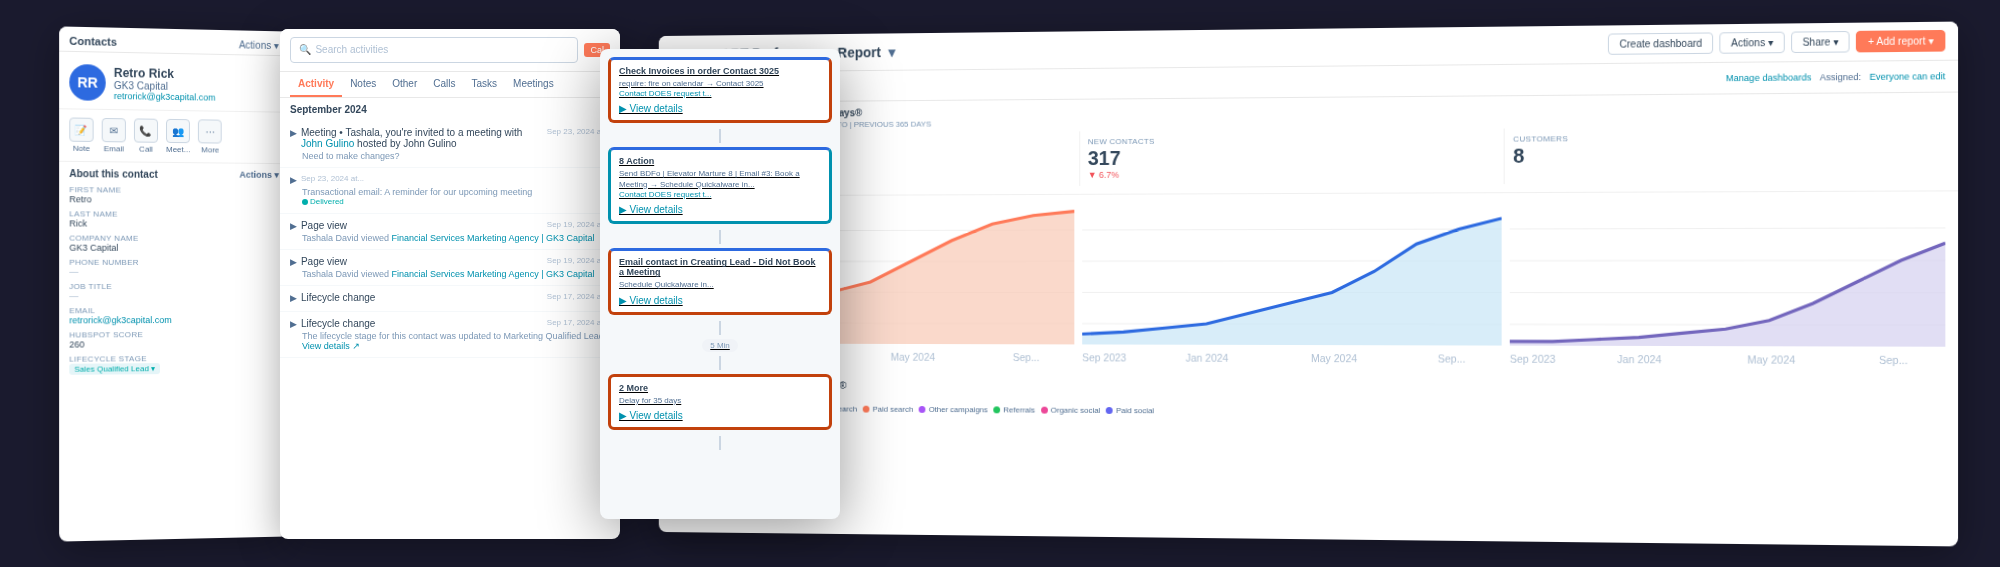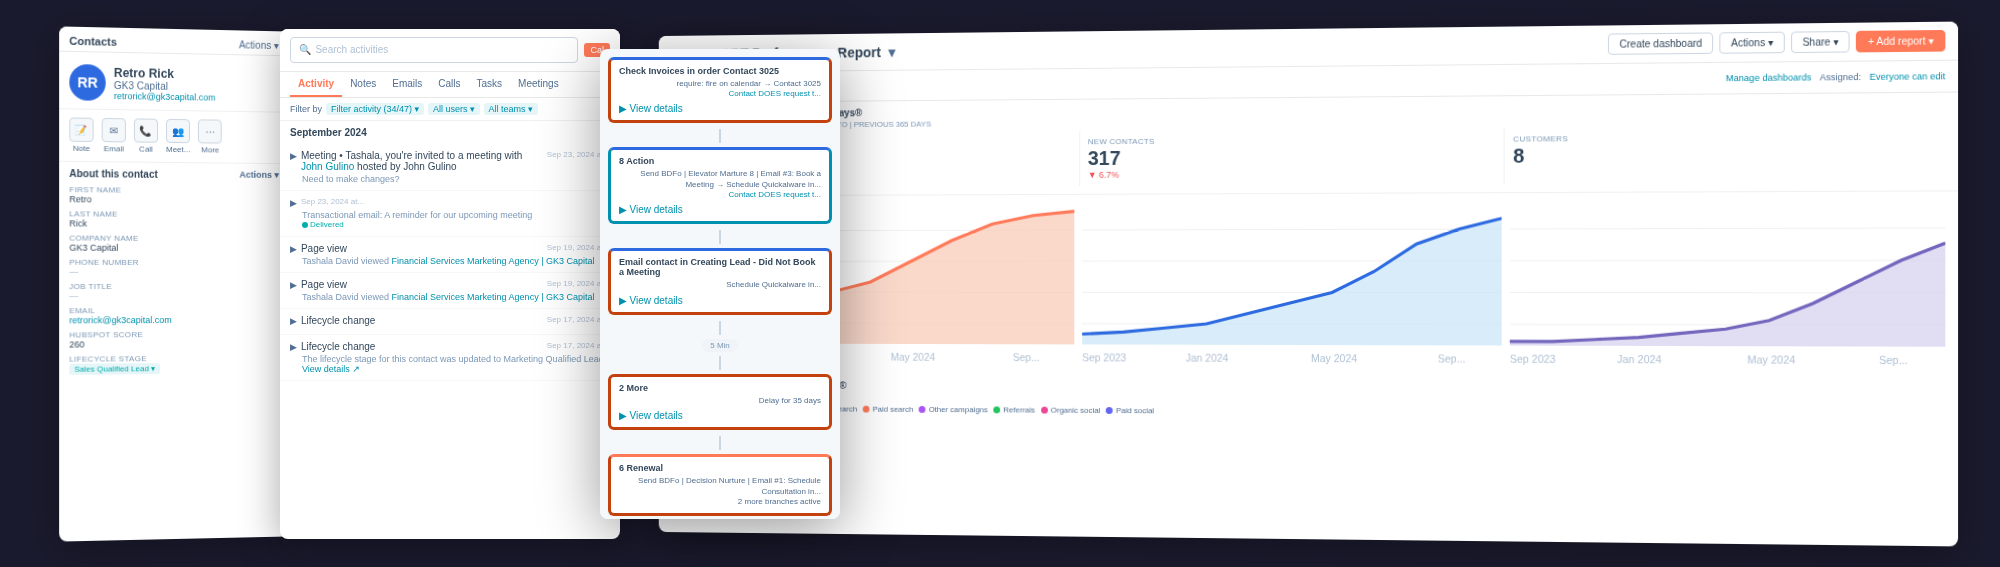--- a/index.html
+++ b/index.html
@@ -243,32 +243,32 @@
       background: #fff;
       padding: 8px 10px;
       border-bottom: 1px solid #e8e8e8;
       font-size: 10px;
       font-weight: 600;
       color: #33475b;
       display: flex;
       align-items: center;
       gap: 4px;
     }
-    .workflow-body { padding: 8px; position: relative; }
+    .workflow-body { padding: 8px; position: relative; text-decoration: underline; }
     .wf-node {
       background: #fff;
       border: 3px solid #c2410c;
       border-radius: 6px;
       padding: 6px 8px;
       margin-bottom: 6px;
       font-size: 8px;
       position: relative;
     }
     .wf-node-title { font-size: 9px; font-weight: 600; color: #33475b; margin-bottom: 3px; }
-    .wf-node-text { font-size: 8px; color: #506e91; line-height: 1.3; text-align: right; }
+    .wf-node-text { font-size: 8px; color: #506e91; line-height: 1.3; }
     .wf-node-actions { display: flex; gap: 6px; margin-top: 4px; color: #0091ae; font-size: 10px; }
     .wf-connector {
       width: 2px;
       height: 14px;
       background: #cbd6e2;
       margin: 0 auto 4px;
     }
     .wf-node.highlight { border-color: #0091ae; }
     .wf-node.blue-header { border-top: 3px solid #2d6ae0; }
     .wf-node.orange-header { border-top: 3px solid #ff7a59; }
@@ -501,30 +501,24 @@
     <div class="activity-topbar">
       <div class="search-box">
         <span>🔍</span>
         <span class="search-placeholder">Search activities</span>
       </div>
       <div class="cal-badge">Cal</div>
     </div>
     <div class="activity-tabs">
       <div class="activity-tab active">Activity</div>
       <div class="activity-tab">Notes</div>
-      <div class="activity-tab">Emails</div>
+      <div class="activity-tab">Other</div>
       <div class="activity-tab">Calls</div>
       <div class="activity-tab">Tasks</div>
       <div class="activity-tab">Meetings</div>
-    </div>
-    <div class="filter-row">
-      <span>Filter by</span>
-      <span class="filter-tag">Filter activity (34/47) ▾</span>
-      <span class="filter-tag">All users ▾</span>
-      <span class="filter-tag">All teams ▾</span>
     </div>
     <div class="month-header">September 2024</div>
 
     <div class="activity-item">
       <div class="activity-item-header">
         <span class="activity-expand">▶</span>
         <span class="activity-title">Meeting • Tashala, you're invited to a meeting with <a>John Gulino</a> hosted by John Gulino</span>
         <span class="activity-date">Sep 23, 2024 at...</span>
       </div>
       <div class="activity-sub">Need to make changes?</div>
@@ -607,26 +601,20 @@
 
       <div class="wf-node">
         <div class="wf-node-title">2 More</div>
         <div class="wf-node-text">Delay for 35 days</div>
         <div class="wf-node-actions">
           <span>▶ View details</span>
         </div>
       </div>
       <div class="wf-connector"></div>
 
-      <div class="wf-node orange-header">
-        <div class="wf-node-title">6 Renewal</div>
-        <div class="wf-node-text">Send BDFo | Decision Nurture | Email #1: Schedule Consultation in...</div>
-        <div class="wf-node-text" style="color:#506e91;">2 more branches active</div>
-
-      </div>
 
     </div>
   </div>
 
   <div class="panel panel-dashboard">
     <div class="dash-topbar">
       <div class="dash-title">
         <span>GK3 SMART Performance Report</span>
         <span class="dash-title-caret">▾</span>
       </div>

